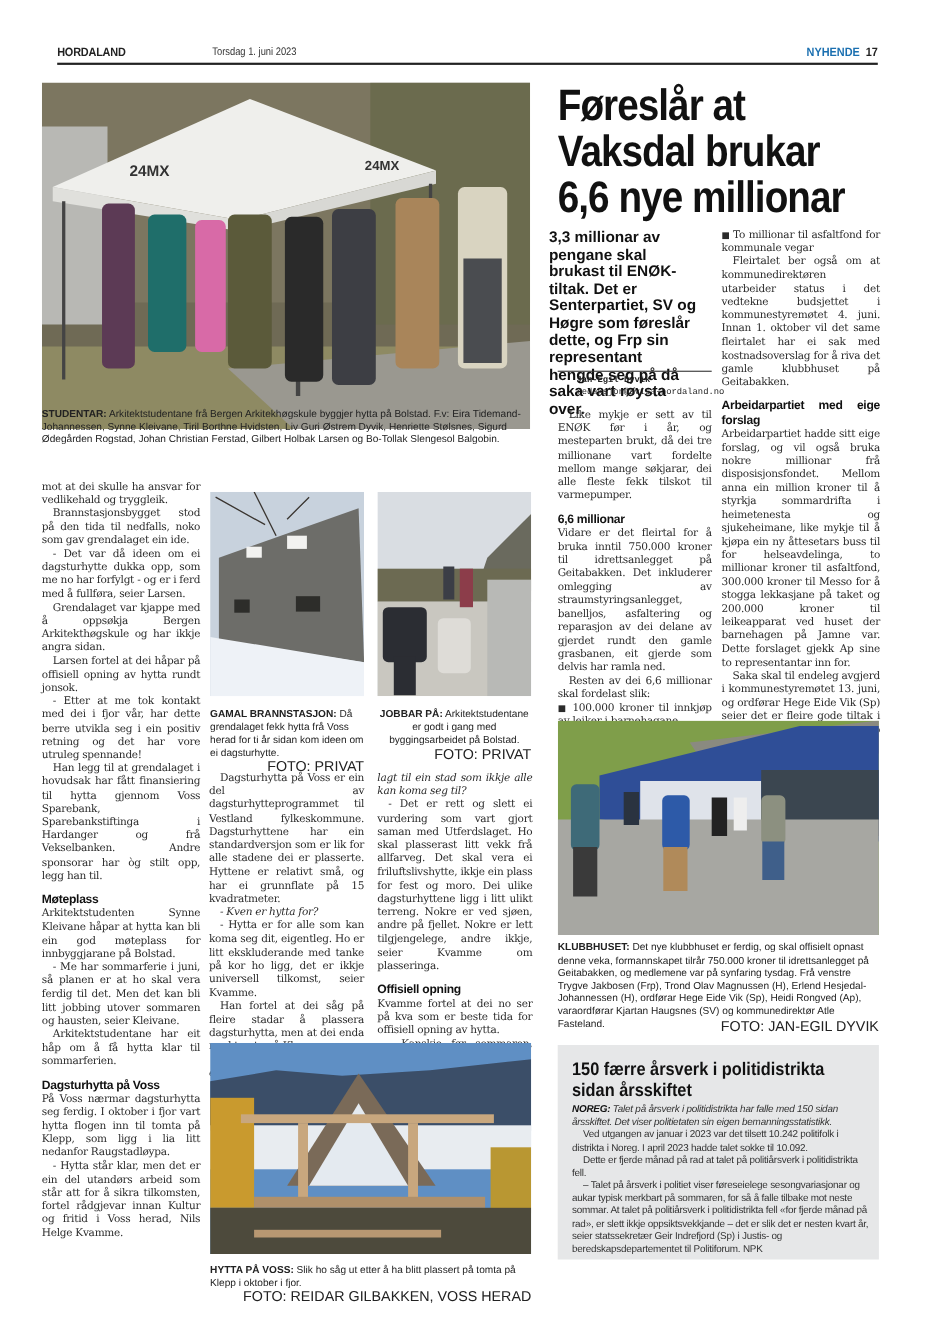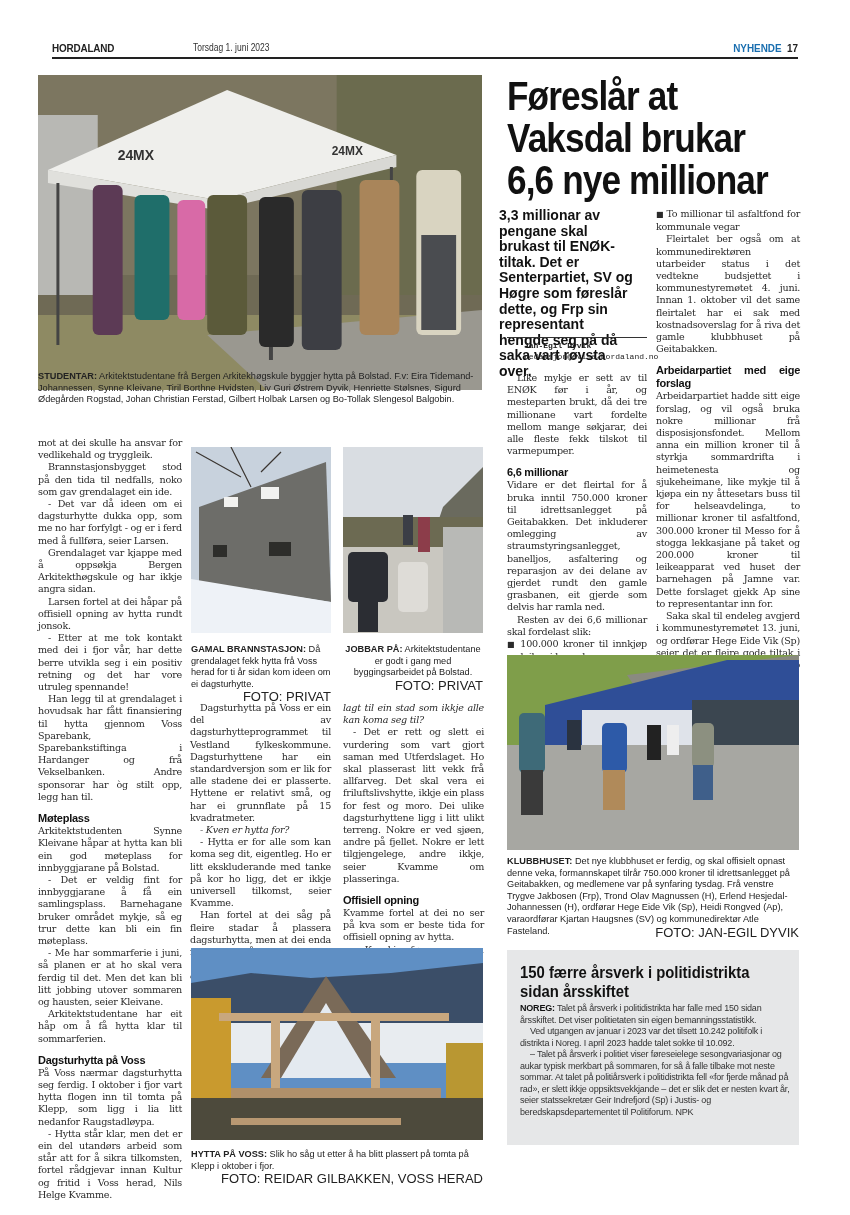--- a/index.html
+++ b/index.html
@@ -37,21 +37,21 @@
   .ingress { left: 499px; top: 208px; width: 135px; font-family: "Liberation Sans", sans-serif; font-weight: 700; font-size: 14px; line-height: 15.6px; color: #111; }
   .byline-rule { left: 507px; top: 337px; width: 140px; height: 1px; background: #333; }
   .byline { left: 524px; top: 341px; width: 140px; font-family: Liberation Mono, monospace; font-size: 8px; line-height: 10.5px; }
   .byline .name { font-weight: 700; }
 
   
   .box { left: 507px; top: 950px; width: 292px; height: 195px; background: #e6e7e8; }
   .box-title { left: 520px; top: 963px; width: 270px; font-family: "Liberation Sans", sans-serif; font-weight: 700; font-size: 16.5px; line-height: 19px; color: #111; transform: scaleX(0.9); transform-origin: left; }
   .box-text { left: 520px; top: 1003px; width: 272px; font-family: "Liberation Sans", sans-serif; font-size: 9px; line-height: 11.5px; color: #333; letter-spacing: -0.2px; }
   .box-text p { text-indent: 10px; }
-  .box-text p.first { text-indent: 0; }
+  .box-text p.first { text-indent: 0; font-style: italic; }
   .box-text b { font-weight: 700; color: #111; }
 </style>
 </head>
 <body>
 
 <div class="abs hdr-section">HORDALAND</div>
 <div class="abs hdr-date">Torsdag 1. juni 2023</div>
 <div class="abs hdr-right">
   <span class="sect">NYHENDE</span><span>17</span>
 </div>
@@ -93,21 +93,20 @@
 <div class="abs col" style="left:38px;top:437px;width:144px;">
   <p class="noindent">mot at dei skulle ha ansvar for vedlikehald og tryggleik.</p>
   <p>Brannstasjonsbygget stod på den tida til nedfalls, noko som gav grendalaget ein ide.</p>
   <p>- Det var då ideen om ei dagsturhytte dukka opp, som me no har forfylgt - og er i ferd med å fullføra, seier Larsen.</p>
   <p>Grendalaget var kjappe med å oppsøkja Bergen Arkitekthøgskule og har ikkje angra sidan.</p>
   <p>Larsen fortel at dei håpar på offisiell opning av hytta rundt jonsok.</p>
   <p>- Etter at me tok kontakt med dei i fjor vår, har dette berre utvikla seg i ein positiv retning og det har vore utruleg spennande!</p>
   <p>Han legg til at grendalaget i hovudsak har fått finansiering til hytta gjennom Voss Sparebank, Sparebankstiftinga i Hardanger og frå Vekselbanken. Andre sponsorar har òg stilt opp, legg han til.</p>
   <h3>Møteplass</h3>
   <p class="noindent">Arkitektstudenten Synne Kleivane håpar at hytta kan bli ein god møteplass for innbyggjarane på Bolstad.</p>
-  <p>- Det er veldig fint for innbyggjarane å få ein samlingsplass. Barnehagane bruker området mykje, så eg trur dette kan bli ein fin møteplass.</p>
   <p>- Me har sommarferie i juni, så planen er at ho skal vera ferdig til det. Men det kan bli litt jobbing utover sommaren og hausten, seier Kleivane.</p>
   <p>Arkitektstudentane har eit håp om å få hytta klar til sommarferien.</p>
   <h3>Dagsturhytta på Voss</h3>
   <p class="noindent">På Voss nærmar dagsturhytta seg ferdig. I oktober i fjor vart hytta flogen inn til tomta på Klepp, som ligg i lia litt nedanfor Raugstadløypa.</p>
   <p>- Hytta står klar, men det er ein del utandørs arbeid som står att for å sikra tilkomsten, fortel rådgjevar innan Kultur og fritid i Voss herad, Nils Helge Kvamme.</p>
 </div>
 
 <div class="abs photo" style="left:191px;top:447px;width:140px;height:186px;">
   <svg viewBox="0 0 140 186" preserveAspectRatio="none">
     <rect width="140" height="186" fill="#c8d2dd"></rect>
@@ -230,14 +229,15 @@
 <div class="abs cap" style="left:507px;top:856px;width:292px;">
   <b>KLUBBHUSET:</b><span> Det nye klubbhuset er ferdig, og skal offisielt opnast denne veka, formannskapet tilrår 750.000 kroner til idrettsanlegget på Geitabakken, og medlemene var på synfaring tysdag.  Frå venstre Trygve Jakbosen (Frp), Trond Olav Magnussen (H), Erlend Hesjedal-Johannessen (H), ordførar Hege Eide Vik (Sp), Heidi Rongved (Ap), varaordførar Kjartan Haugsnes (SV) og kommunedirektør Atle Fasteland.</span>
   <span class="credit">FOTO: JAN-EGIL DYVIK</span>
 </div>
 
 <div class="abs box"></div>
 <div class="abs box-title">150 færre årsverk i politidistrikta sidan årsskiftet</div>
 <div class="abs box-text">
   <p class="first"><b>NOREG:</b><span> Talet på årsverk i politidistrikta har falle med 150 sidan årsskiftet. Det viser politietaten sin eigen bemanningsstatistikk.</span></p>
   <p>Ved utgangen av januar i 2023 var det tilsett 10.242 politifolk i distrikta i Noreg. I april 2023 hadde talet sokke til 10.092.</p>
+  <p>Dette er fjerde månad på rad at talet på politiårsverk i politidistrikta fell.</p>
   <p>– Talet på årsverk i politiet viser føreseielege sesongvariasjonar og aukar typisk merkbart på sommaren, for så å falle tilbake mot neste sommar. At talet på politiårsverk i politidistrikta fell «for fjerde månad på rad», er slett ikkje oppsiktsvekkjande – det er slik det er nesten kvart år, seier statssekretær Geir Indrefjord (Sp) i Justis- og beredskapsdepartementet til Politiforum.  NPK</p>
 </div>
 
 </body></html>

